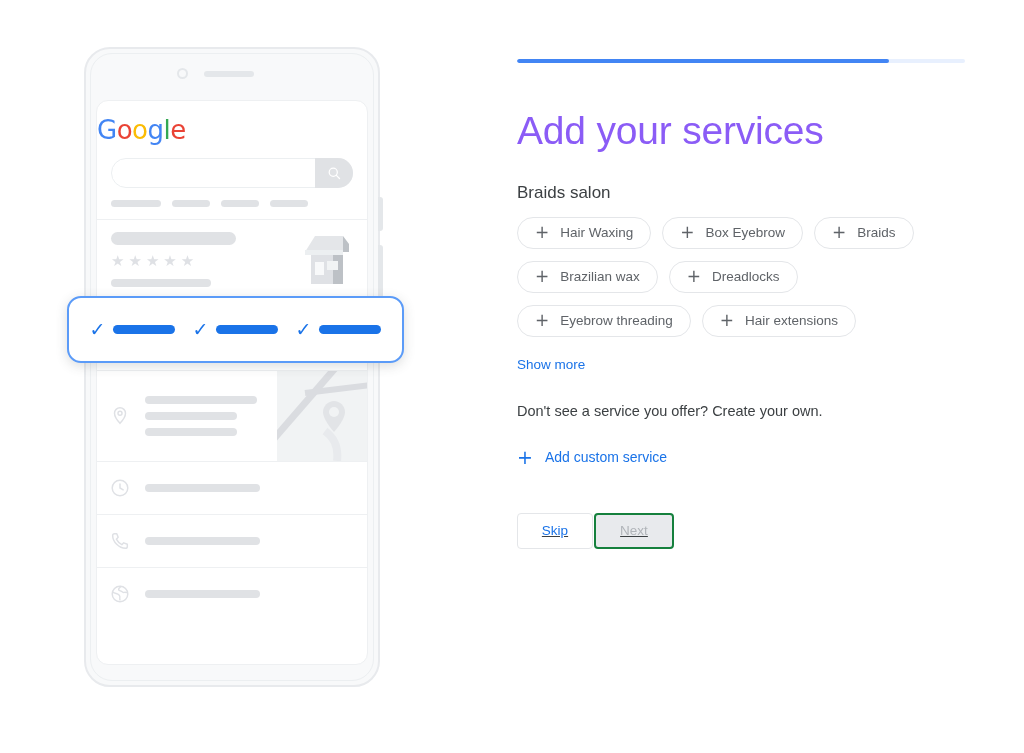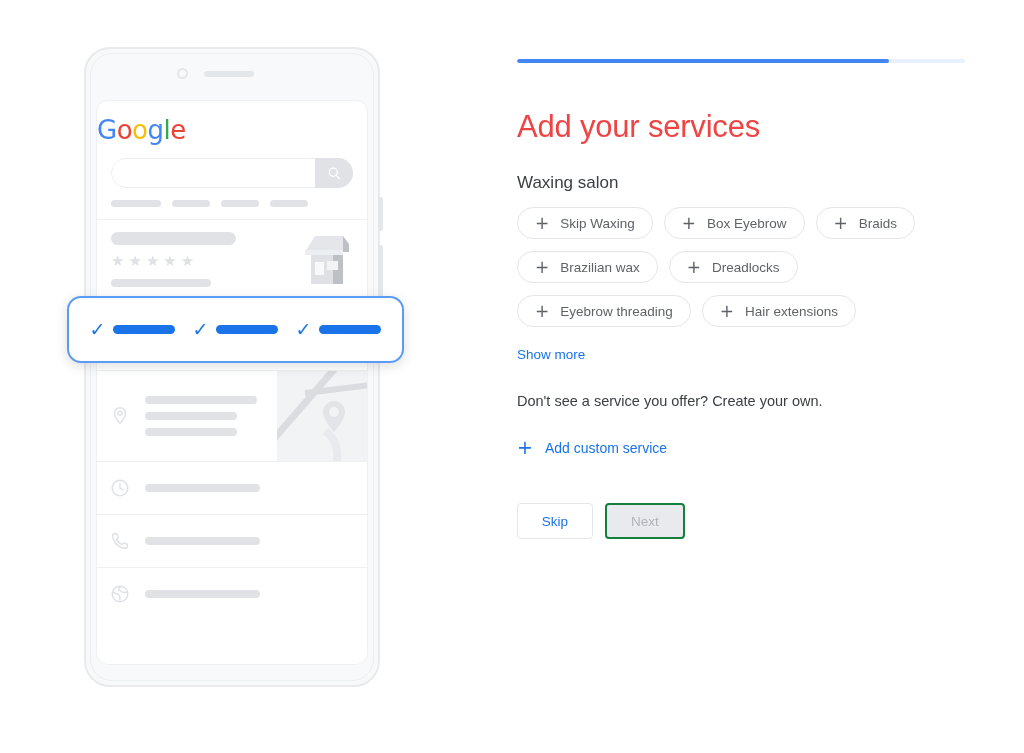--- a/index.html
+++ b/index.html
@@ -247,23 +247,23 @@
     border-radius: 2px;
     overflow: hidden;
   }
   .progress-fill {
     height: 100%;
     background: #4285f4;
     border-radius: 2px;
   }
   .page-title {
     margin-top: 45px;
-    font-size: 31px;
+    font-size: 39px;
     font-weight: 400;
-    color: #ef4444;
+    color: #8b5cf6;
     letter-spacing: -0.2px;
     line-height: 1.2;
   }
   .page-desc {
     margin-top: 23px;
     font-size: 14.5px;
     line-height: 22px;
     color: #3c4043;
     width: 442px;
   }
@@ -326,21 +326,22 @@
     cursor: pointer;
   }
   .add-custom .plus {
     font-size: 19px;
     line-height: 1;
     font-family: "DejaVu Sans", sans-serif;
   }
   .actions {
     margin-top: 45px;
     display: flex;
-    gap: 12px;
+    gap: 1px;
+    text-decoration: underline;
   }
   .btn {
     height: 36px;
     min-width: 76px;
     border-radius: 4px;
     font-size: 13.5px;
     font-weight: 500;
     display: inline-flex;
     align-items: center;
     justify-content: center;
@@ -491,27 +492,27 @@
 <div id="form-panel">
 
 
   <div class="progress-track">
     <div class="progress-fill" id="progress-fill" style="width: 83%;"></div>
   </div>
 
   <h1 class="page-title">Add your services</h1>
 
 
-  <div class="category-title">Waxing salon</div>
+  <div class="category-title">Braids salon</div>
 
   <div class="chips" id="chips-container">
       <div class="chip-row">
         <button class="chip">
           <span class="chip-plus">+</span>
-          <span>Skip Waxing</span>
+          <span>Hair Waxing</span>
         </button>
         <button class="chip">
           <span class="chip-plus">+</span>
           <span>Box Eyebrow</span>
         </button>
         <button class="chip">
           <span class="chip-plus">+</span>
           <span>Braids</span>
         </button>
       </div>

